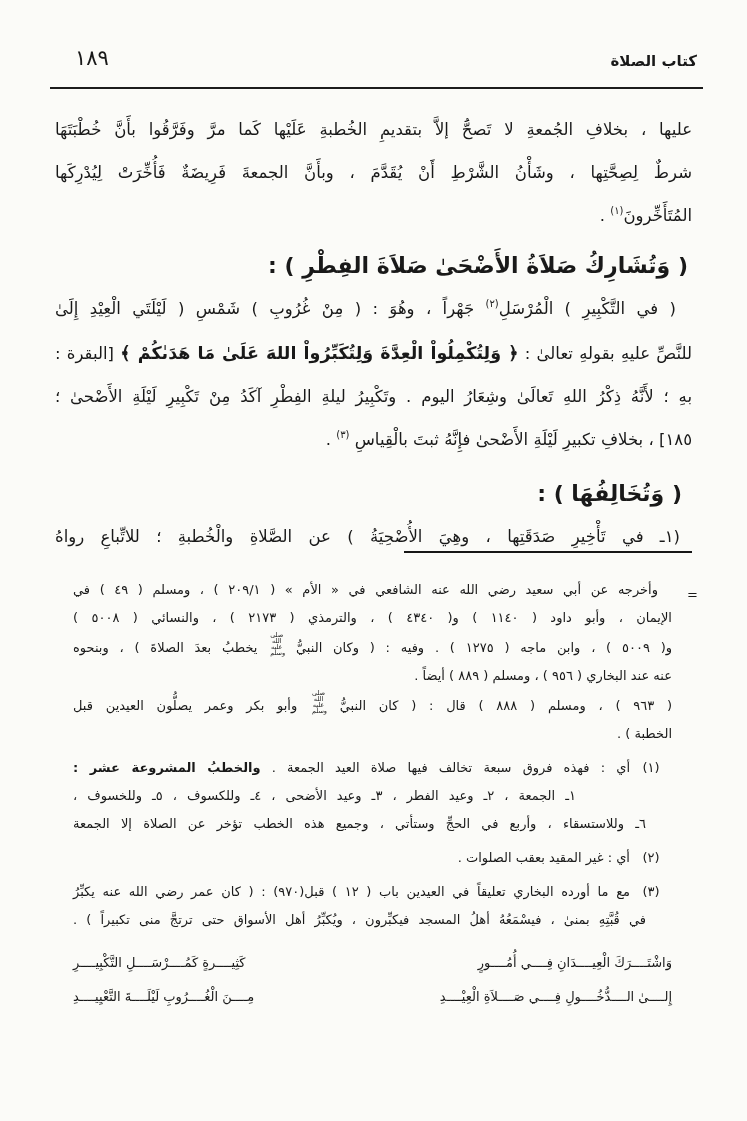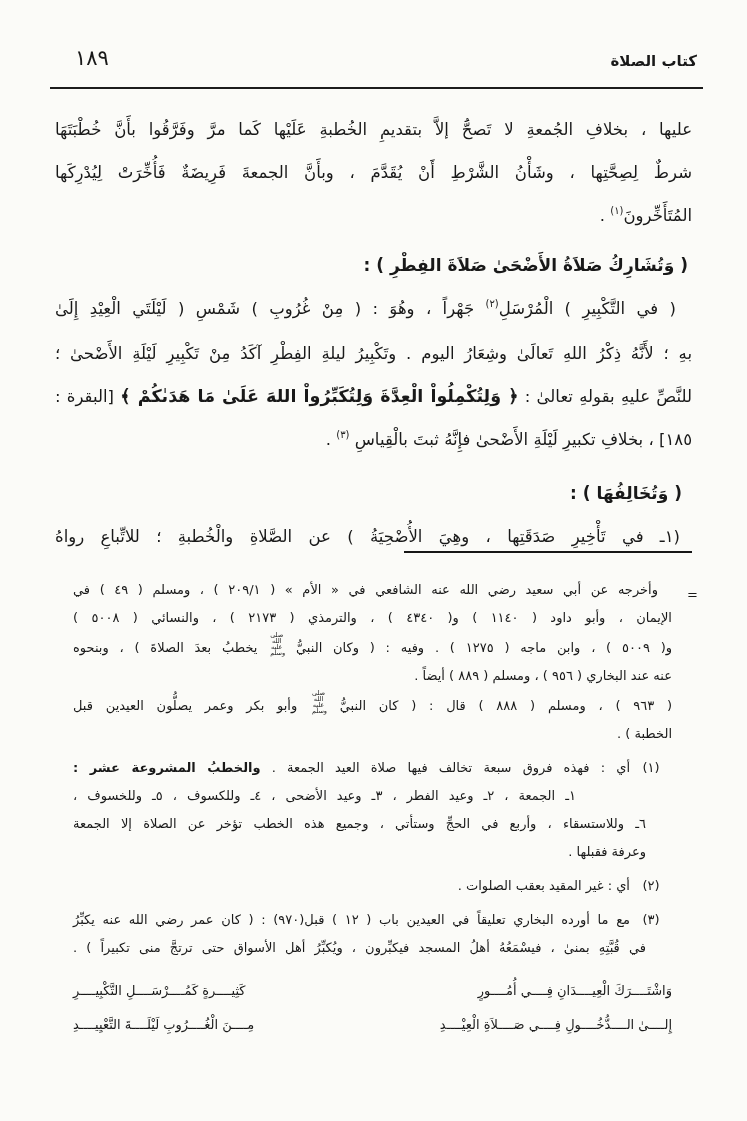--- a/index.html
+++ b/index.html
@@ -16,21 +16,21 @@
   }
   .book-title{font-size:15px;font-weight:bold;}
   .page-number{font-size:21px;padding-left:28px;letter-spacing:2px;}
   .header-rule{position:absolute;top:87px;left:50px;right:44px;border-top:2px solid #1c1c1c;}
   .main-text{
     position:absolute;top:104px;right:47px;left:47px;
     direction:rtl;font-size:16.5px;line-height:35px;
   }
   .line{margin:8px;text-align:right;white-space:normal;}
   .just{text-align:justify;text-align-last:justify;}
-  .heading{font-weight:bold;font-size:17px;}
+  .heading{font-weight:bold;font-size:22px;}
   h2.heading{margin:13px 0 0 0;line-height:35px;}
   h2.h2gap{margin-top:17px;}
   .ind12{padding-right:12px;}
   .ind16{padding-right:16px;}
   .ind18{padding-right:18px;}
   .fnref{font-size:10px;position:relative;top:-7px;}
   .quran{font-weight:bold;font-size:17.5px;}
   .fn-separator{position:absolute;top:551px;right:55px;width:288px;border-top:2px solid #161616;}
   .footnotes{
     position:absolute;top:576px;right:75px;left:73px;
@@ -64,22 +64,22 @@
 <div class="header-rule"></div>
 
 <main class="main-text">
   <p class="line just">عليها ، بخلافِ الجُمعةِ لا تَصحُّ إلاَّ بتقديمِ الخُطبةِ عَلَيْها كَما مرَّ وفَرَّقُوا بأَنَّ خُطْبَتَهَا</p>
   <p class="line just">شرطٌ لِصِحَّتِها ، وشَأْنُ الشَّرْطِ أَنْ يُقَدَّمَ ، وبأَنَّ الجمعةَ فَرِيضَةٌ فَأُخِّرَتْ لِيُدْرِكَها</p>
   <p class="line"><span>المُتَأَخِّرونَ</span><span class="fnref">(١)</span><span> .</span></p>
 
   <h2 class="line heading ind12">( وَتُشَارِكُ صَلاَةُ الأَضْحَىٰ صَلاَةَ الفِطْرِ ) :</h2>
 
   <p class="line just ind16"><span>( في التَّكْبِيرِ ) الْمُرْسَلِ</span><span class="fnref">(٢)</span><span> جَهْراً ، وهُوَ : ( مِنْ غُرُوبِ ) شَمْسِ ( لَيْلَتَي الْعِيْدِ إِلَىٰ</span></p>
+  <p class="line just"><span>للنَّصِّ عليهِ بقولهِ تعالىٰ : </span><span class="quran">﴿ وَلِتُكْمِلُواْ الْعِدَّةَ وَلِتُكَبِّرُواْ اللهَ عَلَىٰ مَا هَدَىٰكُمْ ﴾</span><span> [البقرة :</span></p>
   <p class="line just">بهِ ؛ لأَنَّهُ ذِكْرُ اللهِ تَعالَىٰ وشِعَارُ اليوم . وتَكْبِيرُ ليلةِ الفِطْرِ آكَدُ مِنْ تَكْبِيرِ لَيْلَةِ الأَضْحىٰ ؛</p>
-  <p class="line just"><span>للنَّصِّ عليهِ بقولهِ تعالىٰ : </span><span class="quran">﴿ وَلِتُكْمِلُواْ الْعِدَّةَ وَلِتُكَبِّرُواْ اللهَ عَلَىٰ مَا هَدَىٰكُمْ ﴾</span><span> [البقرة :</span></p>
   <p class="line"><span>١٨٥] ، بخلافِ تكبيرِ لَيْلَةِ الأَضْحىٰ فإِنَّهُ ثبتَ بالْقِياسِ </span><span class="fnref">(٣)</span><span> .</span></p>
 
   <h2 class="line heading ind18 h2gap">( وَتُخَالِفُهَا ) :</h2>
 
   <p class="line just ind12">(١ـ في تَأْخِيرِ صَدَقَتِها ، وهِيَ الأُضْحِيَةُ ) عن الصَّلاةِ والْخُطبةِ ؛ للاتِّباعِ رواهُ</p>
 </main>
 
 <div class="fn-separator"></div>
 
 <section class="footnotes">
@@ -92,21 +92,20 @@
 
   <p class="fline just"><span>( ٩٦٣ ) ، ومسلم ( ٨٨٨ ) قال : ( كان النبيُّ </span><span class="saw">صلى الله عليه وسلم</span><span> وأبو بكر وعمر يصلُّون العيدين قبل</span></p>
   <p class="fline">الخطبة ) .</p>
 
   <div class="fn-item">
     <span class="fn-num">(١)</span>
     <div class="fn-text">
       <p class="fline just"><span>أي : فهذه فروق سبعة تخالف فيها صلاة العيد الجمعة . </span><span class="boldseg">والخطبُ المشروعة عشر :</span></p>
       <p class="fline just ind54">١ـ الجمعة ، ٢ـ وعيد الفطر ، ٣ـ وعيد الأضحى ، ٤ـ وللكسوف ، ٥ـ وللخسوف ،</p>
       <p class="fline just neg">٦ـ وللاستسقاء ، وأربع في الحجِّ وستأتي ، وجميع هذه الخطب تؤخر عن الصلاة إلا الجمعة</p>
-      <p class="fline neg">وعرفة فقبلها .</p>
     </div>
   </div>
 
   <div class="fn-item">
     <span class="fn-num">(٢)</span>
     <div class="fn-text">
       <p class="fline">أي : غير المقيد بعقب الصلوات .</p>
     </div>
   </div>
 

